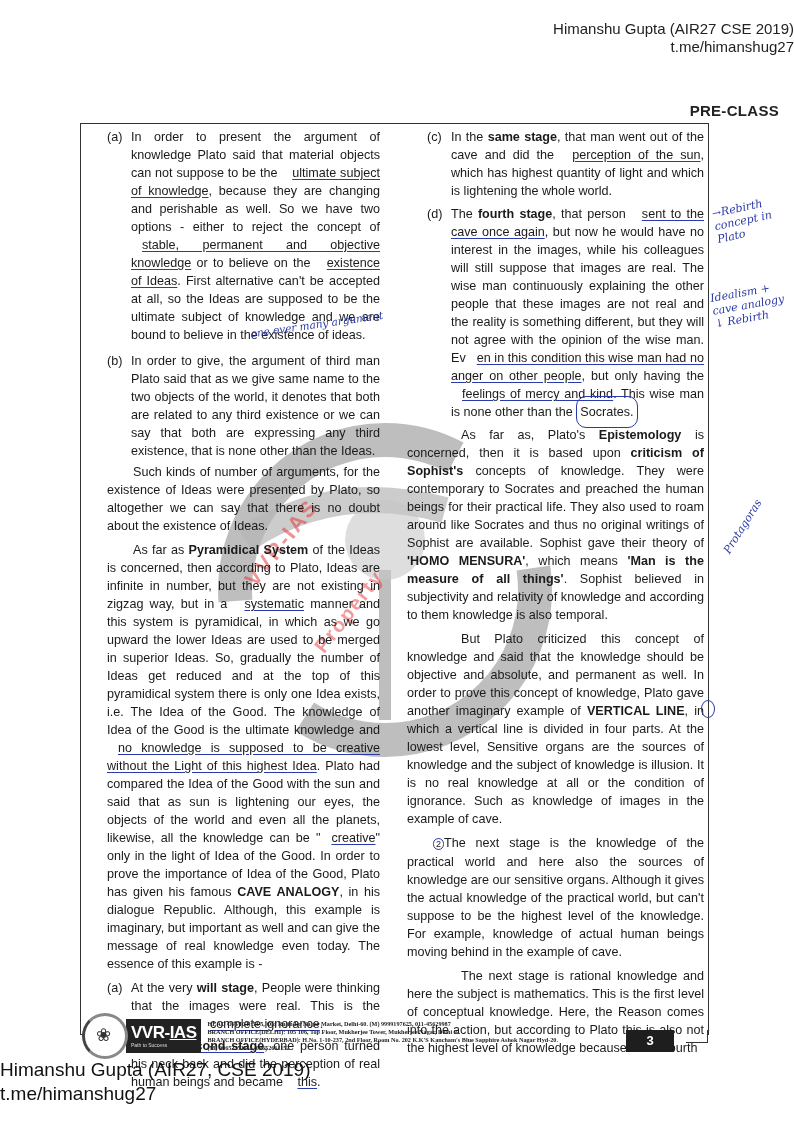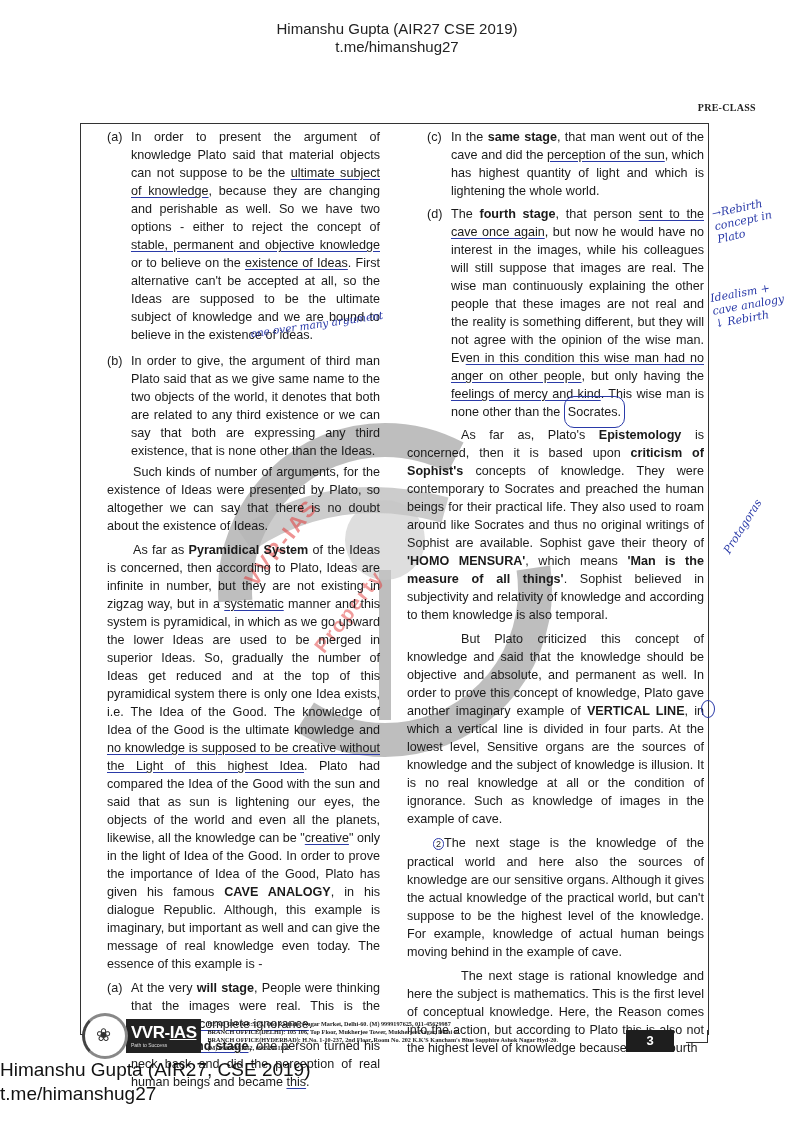--- a/index.html
+++ b/index.html
@@ -1,43 +1,43 @@
 <!DOCTYPE html>
 <html><head>
 <meta charset="utf-8">
 <style>
   * { box-sizing: border-box; margin: 0; padding: 0; }
   html, body { width: 794px; height: 1122px; background: #ffffff; overflow: hidden; }
   body { position: relative; font-family: "Liberation Sans", sans-serif; color: #1a1a1a; }
 
-  .wm-top { position: absolute; top: 20px; left: 0; width: 794px; text-align: center;
+  .wm-top { position: absolute; top: 20px; left: 0; width: 794px; text-align: right;
             font-family: "Liberation Sans", sans-serif; font-size: 15px; line-height: 18px; color: #222; }
   .wm-bottom { position: absolute; top: 1058px; left: 0; width: 794px; text-align: left;
             font-family: "Liberation Sans", sans-serif; font-size: 19px; line-height: 24px; color: #111; }
 
-  .section-label { position: absolute; top: 102px; right: 38px; font-family: Liberation Serif, serif;
-            font-weight: bold; font-size: 10px; letter-spacing: 0.3px; color: #222; }
+  .section-label { position: absolute; top: 102px; right: 15px; font-family: Liberation Sans, sans-serif;
+            font-weight: bold; font-size: 15px; letter-spacing: 0.3px; color: #222; }
 
   .frame { position: absolute; left: 80px; top: 123px; width: 629px; height: 912px;
            border: 1.5px solid #333; border-bottom: none; }
   .frame-bottom-left { position: absolute; left: 80px; top: 1034px; width: 6px; border-top: 1.5px solid #333; }
   .frame-right-end { position: absolute; left: 707px; top: 1030px; height: 12px; border-left: 1.5px solid #333; }
   .frame-right-foot { position: absolute; left: 686px; top: 1042px; width: 22px; border-top: 1.5px solid #333; }
 
   .col { position: absolute; top: 128px; font-size: 12.6px; line-height: 18px; text-align: justify; color: #1a1a1a; }
   .col-left { left: 107px; width: 273px; }
   .col-right { left: 407px; width: 297px; }
   .col p { margin-bottom: 4px; }
   .indent { text-indent: 26px; }
   .indent-l { text-indent: 54px; }
   .item { display: flex; margin-bottom: 3px; }
   .item .lbl { flex: 0 0 24px; }
   .item .txt { flex: 1; text-align: justify; }
   .b { font-weight: bold; }
-  .ul { text-decoration: underline; text-decoration-color: #2a3aa8; text-underline-offset: 2px; }
+  .ul { text-decoration: underline; text-decoration-color: #2a3aa8; text-underline-offset: 2px; margin-left: 11px; }
   .circled { border: 1.3px solid #2a3aa8; border-radius: 10px; padding: 8px 3px; }
 
   .watermark { position: absolute; left: 215px; top: 420px; width: 340px; height: 340px; pointer-events: none; opacity: 0.55; }
   .stamp { position: absolute; left: 230px; top: 530px; transform: rotate(-52deg); color: #e23b3b; opacity: 0.55;
            font-family: "Liberation Sans", sans-serif; font-weight: bold; font-size: 22px; letter-spacing: 2px; pointer-events: none; white-space: nowrap; }
   .stamp2 { position: absolute; left: 300px; top: 600px; transform: rotate(-52deg); color: #e23b3b; opacity: 0.5;
            font-family: "Liberation Sans", sans-serif; font-weight: bold; font-size: 20px; letter-spacing: 2px; pointer-events: none; white-space: nowrap; }
 
   .hand { position: absolute; font-family: "DejaVu Serif", serif; font-style: italic; color: #2a3aa8; font-size: 11px; line-height: 13px; }
   .note-arg { left: 250px; top: 318px; transform: rotate(-8deg); font-size: 10.5px; }

